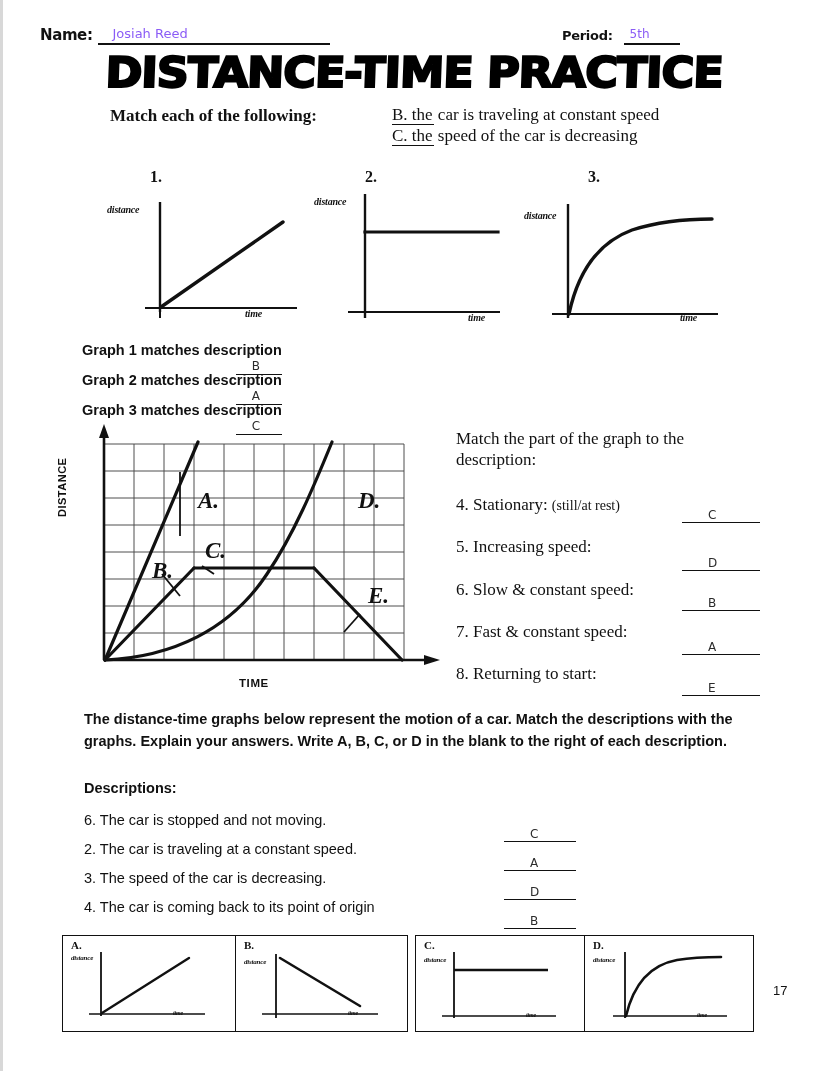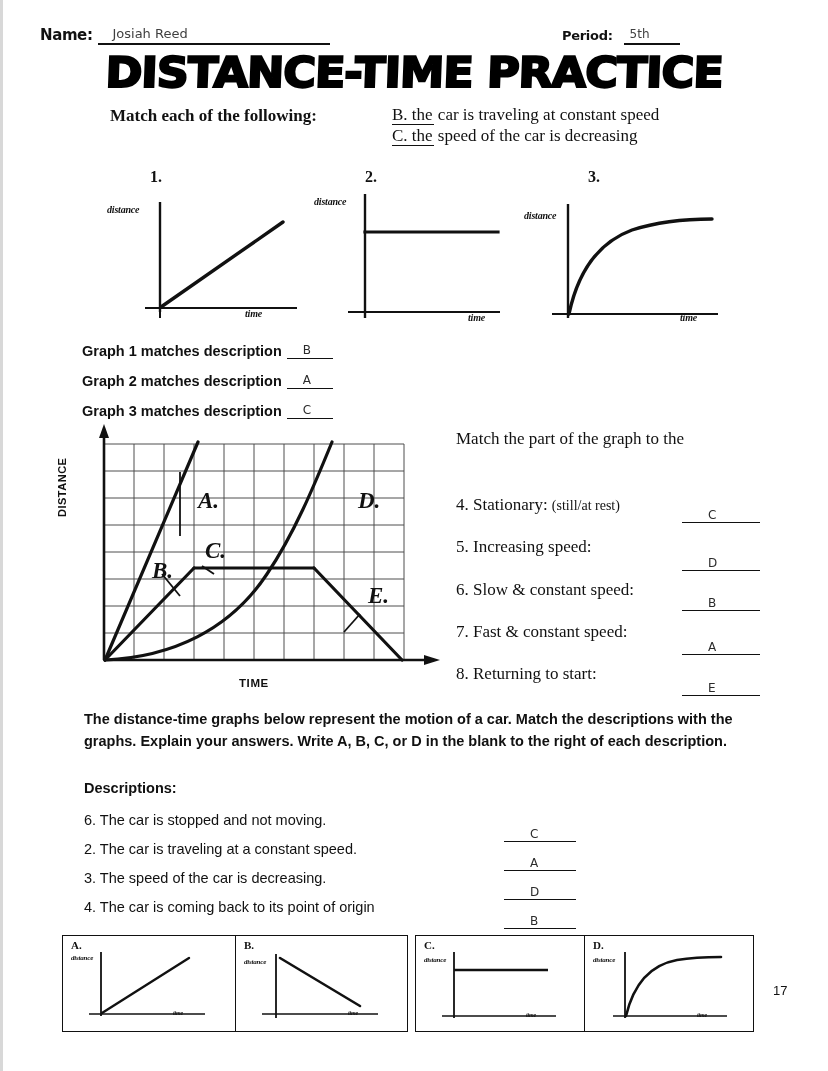--- a/index.html
+++ b/index.html
@@ -46,21 +46,21 @@
     height: 19px;
   }
   .blank-name .hand,
   .blank-per .hand {
     position: absolute;
     left: 14px;
     bottom: 2px;
     font-family: "DejaVu Sans", sans-serif;
     font-size: 13px;
     font-weight: 400;
-    color: #404040;
+    color: #8b5cf6;
     white-space: nowrap;
   }
   .hdr-per-wrap {
     position: absolute;
     left: 562px;
     top: 26px;
     display: flex;
     align-items: center;
   }
   .lbl-per {
@@ -134,20 +134,21 @@
 
   
   .gm-row {
     position: absolute;
     left: 82px;
     display: flex;
     align-items: flex-end;
     font-family: "Liberation Sans", sans-serif;
     font-weight: 700;
     font-size: 14.5px;
+    flex-direction: column;
   }
   .gm-blank {
     position: relative;
     width: 46px;
     margin-left: 5px;
     height: 16px;
     border-bottom: 1.6px solid #111;
   }
   .gm-blank .hand {
     position: absolute;
@@ -435,20 +436,21 @@
   </div>
 
   <div class="curve-tag" style="left:198px; top:488px;">A.</div>
   <div class="curve-tag" style="left:152px; top:558px;">B.</div>
   <div class="curve-tag" style="left:205px; top:538px;">C.</div>
   <div class="curve-tag" style="left:358px; top:488px;">D.</div>
   <div class="curve-tag" style="left:368px; top:583px;">E.</div>
 
   <div class="q-head">
     <div>Match the part of the graph to the</div>
+    <div>description:</div>
   </div>
 
   <div class="q-row" style="top:495px;">
     <span>4.</span>
     <span>Stationary:</span>
     <span class="q-small">(still/at rest)</span>
     <span class="q-blank" style="left:226px; top:12px;">
       <span class="hand">C</span>
     </span>
   </div>

